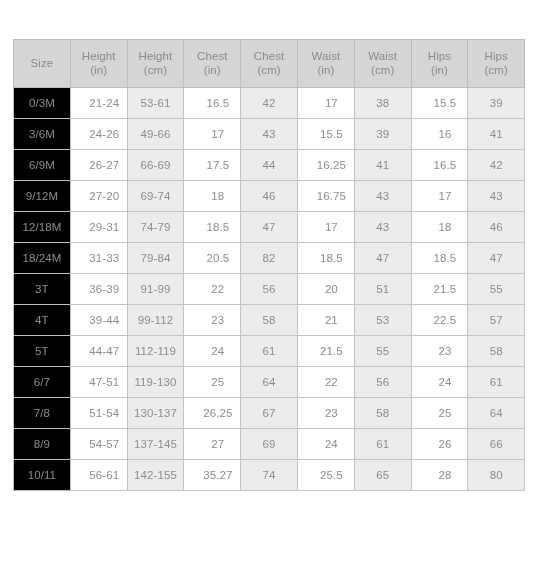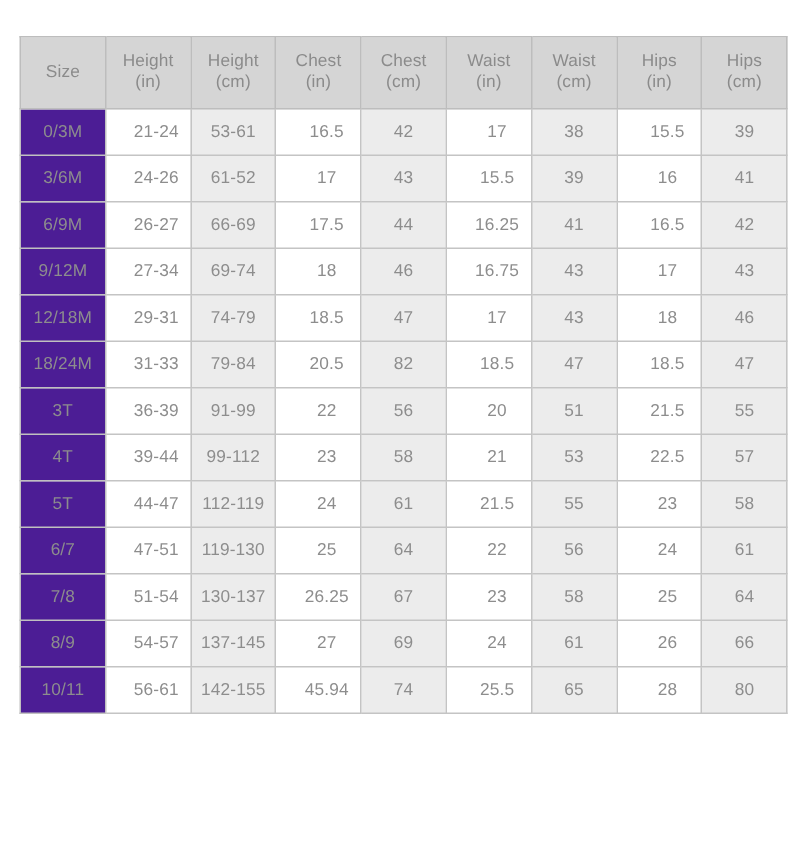--- a/index.html
+++ b/index.html
@@ -12,21 +12,21 @@
     width: 533px;
     height: 567px;
     overflow: hidden;
     font-family: "Liberation Sans", sans-serif;
     -webkit-font-smoothing: antialiased;
   }
 
   #chart-wrap {
     position: absolute;
     left: 13px;
-    top: 24px;
+    top: 39px;
     width: 435px;
   }
 
   table.size-chart {
     border-collapse: collapse;
     table-layout: fixed;
     width: 511px;
     border: 1px solid #b9b9b9;
   }
 
@@ -57,21 +57,21 @@
 
   
   table.size-chart tbody td {
     height: 30px;
     font-size: 11.5px;
     line-height: 14px;
   }
 
   
   table.size-chart tbody td.c0 {
-    background: #4c1d95;
+    background: #000000;
     border-color: #c0c0c0;
   }
   
   table.size-chart tbody td.band-white { background: #ffffff; padding-left: 12px; }
   table.size-chart tbody td.band-gray  { background: #ececec; margin-top: 40px; }
 </style>
 </head>
 <body>
 
 <div id="chart-wrap">
@@ -108,42 +108,42 @@
           <td class="c3 band-white">16.5</td>
           <td class="c4 band-gray">42</td>
           <td class="c5 band-white">17</td>
           <td class="c6 band-gray">38</td>
           <td class="c7 band-white">15.5</td>
           <td class="c8 band-gray">39</td>
         </tr>
         <tr>
           <td class="c0 ">3/6M</td>
           <td class="c1 band-white">24-26</td>
-          <td class="c2 band-gray">61-52</td>
+          <td class="c2 band-gray">49-66</td>
           <td class="c3 band-white">17</td>
           <td class="c4 band-gray">43</td>
           <td class="c5 band-white">15.5</td>
           <td class="c6 band-gray">39</td>
           <td class="c7 band-white">16</td>
           <td class="c8 band-gray">41</td>
         </tr>
         <tr>
           <td class="c0 ">6/9M</td>
           <td class="c1 band-white">26-27</td>
           <td class="c2 band-gray">66-69</td>
           <td class="c3 band-white">17.5</td>
           <td class="c4 band-gray">44</td>
           <td class="c5 band-white">16.25</td>
           <td class="c6 band-gray">41</td>
           <td class="c7 band-white">16.5</td>
           <td class="c8 band-gray">42</td>
         </tr>
         <tr>
           <td class="c0 ">9/12M</td>
-          <td class="c1 band-white">27-34</td>
+          <td class="c1 band-white">27-20</td>
           <td class="c2 band-gray">69-74</td>
           <td class="c3 band-white">18</td>
           <td class="c4 band-gray">46</td>
           <td class="c5 band-white">16.75</td>
           <td class="c6 band-gray">43</td>
           <td class="c7 band-white">17</td>
           <td class="c8 band-gray">43</td>
         </tr>
         <tr>
           <td class="c0 ">12/18M</td>
@@ -230,21 +230,21 @@
           <td class="c4 band-gray">69</td>
           <td class="c5 band-white">24</td>
           <td class="c6 band-gray">61</td>
           <td class="c7 band-white">26</td>
           <td class="c8 band-gray">66</td>
         </tr>
         <tr>
           <td class="c0 ">10/11</td>
           <td class="c1 band-white">56-61</td>
           <td class="c2 band-gray">142-155</td>
-          <td class="c3 band-white">45.94</td>
+          <td class="c3 band-white">35.27</td>
           <td class="c4 band-gray">74</td>
           <td class="c5 band-white">25.5</td>
           <td class="c6 band-gray">65</td>
           <td class="c7 band-white">28</td>
           <td class="c8 band-gray">80</td>
         </tr>
       </tbody>
   </table>
 </div>
 

